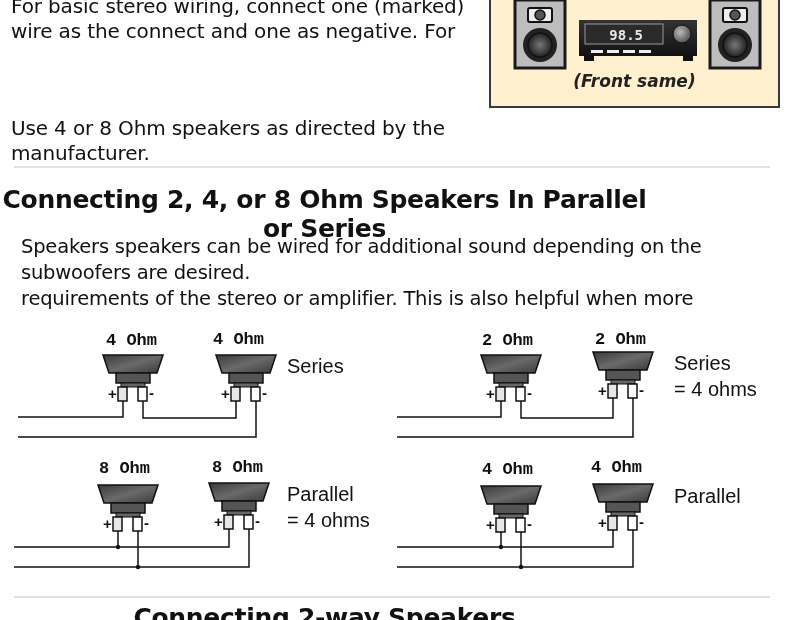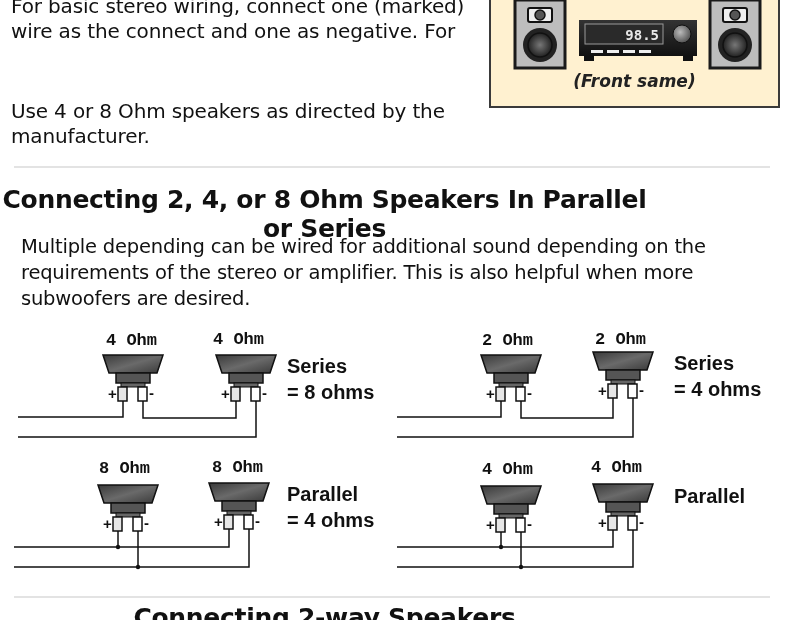--- a/index.html
+++ b/index.html
@@ -5,31 +5,31 @@
   html, body { margin:0; padding:0; background:#ffffff; }
   body { width:788px; height:620px; overflow:hidden; position:relative; font-family:"DejaVu Sans", sans-serif; color:#111; }
   .abs { position:absolute; }
   .intro-text { position:absolute; left:11px; font-size:20px; line-height:24.5px; color:#111; font-family:"DejaVu Sans", sans-serif; letter-spacing:-0.15px; }
   .stereo-box { position:absolute; left:489px; top:-2px; width:287px; height:108px; background:#fff1d0; border:2px solid #3a3a3a; border-top:none; }
   .caption { position:absolute; left:0; width:100%; top:73px; text-align:center; font-weight:bold; font-style:italic; font-size:17px; color:#222; font-family:"DejaVu Sans", sans-serif; }
   .divider { position:absolute; left:14px; width:756px; height:2px; background:#e3e3e3; }
   .heading { position:absolute; left:0; width:649px; text-align:center; font-weight:bold; font-size:25px; color:#111; font-family:"DejaVu Sans", sans-serif; letter-spacing:-0.3px; }
   .body-text { position:absolute; left:21px; font-size:19.5px; line-height:26px; color:#111; font-family:"DejaVu Sans", sans-serif; letter-spacing:-0.2px; width:760px; }
   .ohm { position:absolute; font-family:Liberation Mono, monospace; font-weight:bold; font-size:17px; color:#111; }
-  .cfg { position:absolute; font-family:"Liberation Sans", sans-serif; font-weight:bold; font-size:20px; line-height:26px; color:#111; }
+  .cfg { position:absolute; font-family:"Liberation Sans", sans-serif; font-weight:normal; font-size:20px; line-height:26px; color:#111; }
   svg { position:absolute; left:0; top:0; }
 </style>
 </head>
 <body>
 
 <div class="intro-text" style="top:-6px;">
   <div>For basic stereo wiring, connect one (marked)</div>
   <div>wire as the connect and one as negative. For</div>
 </div>
-<div class="intro-text" style="top:99px;">
+<div class="intro-text" style="top:116px;">
   <div>Use 4 or 8 Ohm speakers as directed by the</div>
   <div>manufacturer.</div>
 </div>
 
 <div class="stereo-box">
   <svg width="287" height="108" viewBox="0 0 287 108">
     <defs>
       <radialGradient id="cone" cx="50%" cy="50%" r="50%">
         <stop offset="0%" stop-color="#777"></stop>
           <stop offset="60%" stop-color="#444"></stop>
@@ -66,32 +66,32 @@
     </g>
 
     <g>
       <rect x="219" y="2" width="50" height="68" fill="#bdbdbd" stroke="#1a1a1a" stroke-width="3"></rect>
       <rect x="232" y="10" width="24" height="14" rx="2" fill="#eee" stroke="#111" stroke-width="2"></rect>
       <circle cx="244" cy="17" r="5" fill="#555" stroke="#111" stroke-width="1.5"></circle>
       <circle cx="244" cy="47" r="17" fill="#222"></circle>
       <circle cx="244" cy="47" r="12" fill="url(#cone)" stroke="#111" stroke-width="1.5"></circle>
     </g>
   </svg>
-  <div class="abs" style="left:94px; top:29px; width:78px; height:16px; text-align:right; padding-right:4px; box-sizing:border-box; font-family:'DejaVu Sans Mono', monospace; font-weight:bold; font-size:14px; line-height:16px; color:#e8e8e8;">98.5</div>
+  <div class="abs" style="left:94px; top:29px; width:78px; height:16px; text-align:right; padding-right:20px; box-sizing:border-box; font-family:'DejaVu Sans Mono', monospace; font-weight:bold; font-size:14px; line-height:16px; color:#e8e8e8;">98.5</div>
   <div class="caption">(Front same)</div>
 </div>
 
 <div class="divider" style="top:166px;"></div>
 
 <div class="heading" style="top:185px;">Connecting 2, 4, or 8 Ohm Speakers In Parallel or Series</div>
 
 <div class="body-text" style="top:234px;">
-  <div>Multiple depending can be wired for additional sound depending on the</div>
+  <div>Speakers speakers can be wired for additional sound depending on the</div>
+  <div>subwoofers are desired.</div>
   <div>requirements of the stereo or amplifier. This is also helpful when more</div>
-  <div>subwoofers are desired.</div>
 </div>
 
 <svg width="788" height="620" viewBox="0 0 788 620" style="pointer-events:none;">
   <defs>
     <linearGradient id="spk" x1="0" y1="0" x2="1" y2="1">
       <stop offset="0%" stop-color="#3a3a3a"></stop>
         <stop offset="50%" stop-color="#6a6a6a"></stop>
         <stop offset="100%" stop-color="#3a3a3a"></stop>
     </linearGradient>
     <g id="speaker">
@@ -149,21 +149,20 @@
 <div class="ohm" style="left:213px; top:330px;">4 Ohm</div>
 <div class="ohm" style="left:482px; top:331px;">2 Ohm</div>
 <div class="ohm" style="left:595px; top:330px;">2 Ohm</div>
 <div class="ohm" style="left:99px; top:459px;">8 Ohm</div>
 <div class="ohm" style="left:212px; top:458px;">8 Ohm</div>
 <div class="ohm" style="left:482px; top:460px;">4 Ohm</div>
 <div class="ohm" style="left:591px; top:458px;">4 Ohm</div>
 
 <div class="cfg" style="left:287px; top:353px;">
   <div>Series</div>
-  <div>= 8 ohms</div>
 </div>
 <div class="cfg" style="left:674px; top:350px;">
   <div>Series</div>
   <div>= 4 ohms</div>
 </div>
 <div class="cfg" style="left:287px; top:481px;">
   <div>Parallel</div>
   <div>= 4 ohms</div>
 </div>
 <div class="cfg" style="left:674px; top:483px;">

